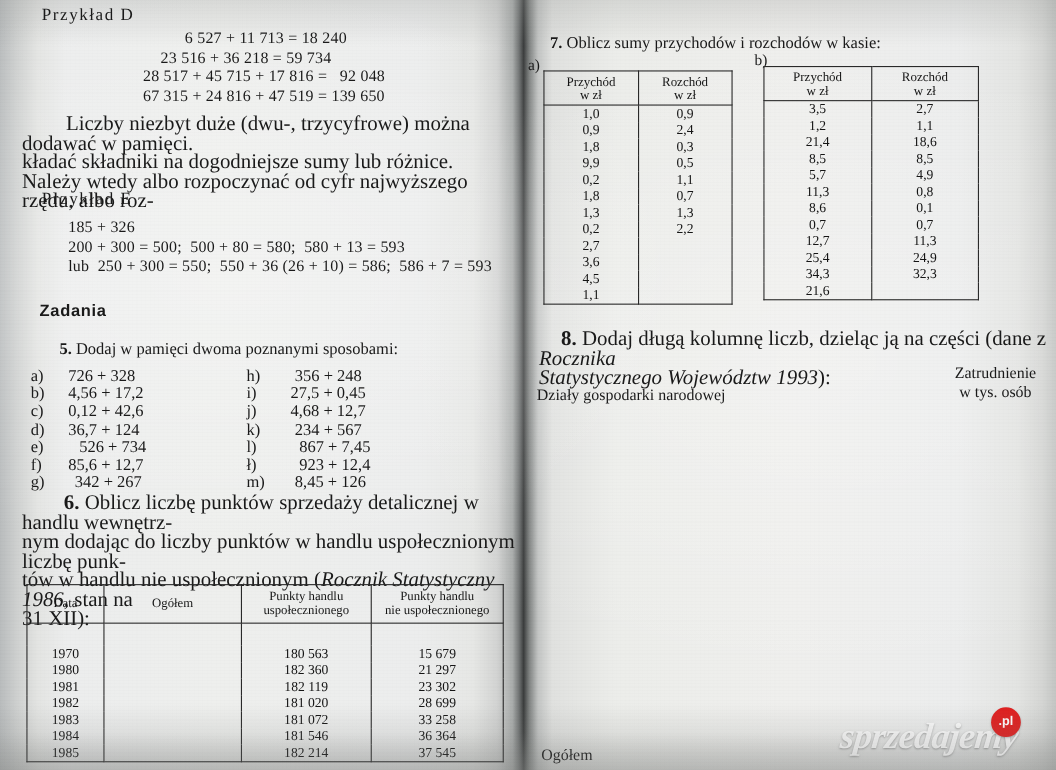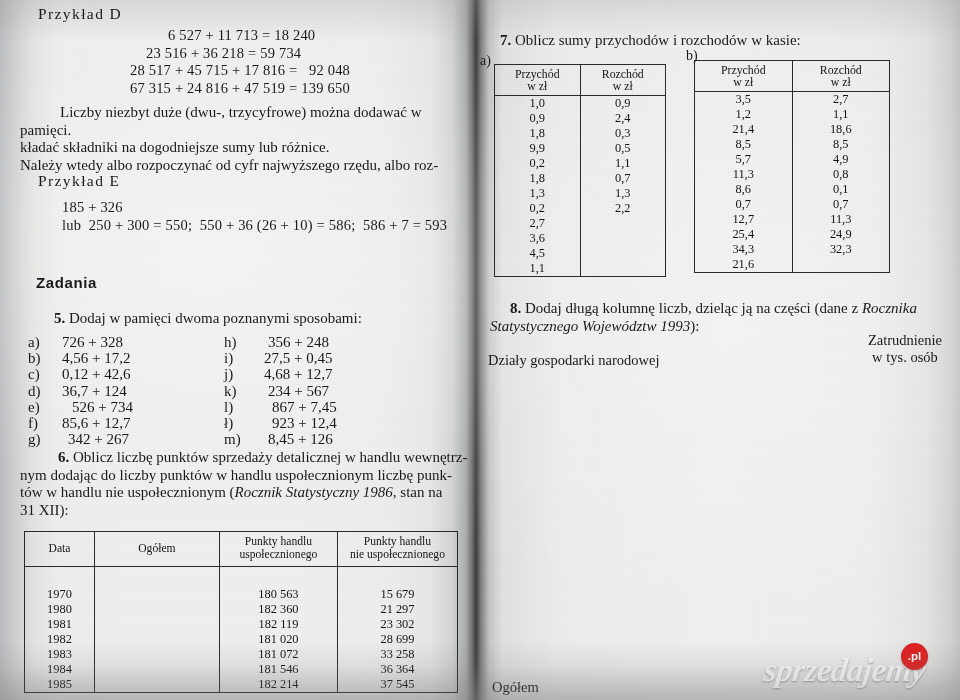--- a/index.html
+++ b/index.html
@@ -37,21 +37,21 @@
     background:linear-gradient(0deg,rgba(120,122,120,.30),rgba(255,255,255,0));
   }
 
   
   .left-page{position:absolute;left:0;top:0;width:470px;height:700px;}
   .right-page{position:absolute;left:478px;top:0;width:482px;height:700px;}
 
   .hdr{font-size:15.5px;letter-spacing:1.4px;font-weight:400;}
   .bold-hdr{font-weight:700;font-size:15px;letter-spacing:.6px;font-family:"Liberation Sans",sans-serif;}
   .eq{font-size:14.5px;letter-spacing:.2px;white-space:pre;}
-  .para{font-size:15px;line-height:17.5px;text-align:left;}
+  .para{font-size:19px;line-height:17.5px;text-align:left;}
   .it{font-style:italic;}
   .num{font-weight:700;}
 
   
   .list5{position:absolute;font-size:15px;}
   .list5 .row{position:relative;height:16.2px;}
   .lbl{position:absolute;left:0;width:28px;}
   .val{position:absolute;left:34px;white-space:pre;}
 
   
@@ -111,20 +111,21 @@
     <div style="position:absolute;left:20px;top:104px;width:450px;">
       <div class="para" style="text-indent:40px;">Liczby niezbyt duże (dwu-, trzycyfrowe) można dodawać w pamięci.</div>
       <div class="para">kładać składniki na dogodniejsze sumy lub różnice.</div>
       <div class="para">Należy wtedy albo rozpoczynać od cyfr najwyższego rzędu, albo roz-</div>
     </div>
 
     <div class="hdr" style="position:absolute;left:38px;top:172px;">Przykład E</div>
 
     <div style="position:absolute;left:62px;top:199px;">
       <div class="eq" style="height:17.5px;">185 + 326</div>
+      <div class="eq" style="height:17.5px;">200 + 300 = 500;  500 + 80 = 580;  580 + 13 = 593</div>
       <div class="eq" style="height:17.5px;">lub  250 + 300 = 550;  550 + 36 (26 + 10) = 586;  586 + 7 = 593</div>
     </div>
 
     <div class="bold-hdr" style="position:absolute;left:36px;top:274px;">Zadania</div>
 
     <div style="position:absolute;left:54px;top:310px;font-size:15px;">
       <span class="num">5.</span>
       <span>Dodaj w pamięci dwoma poznanymi sposobami:</span>
     </div>
 

